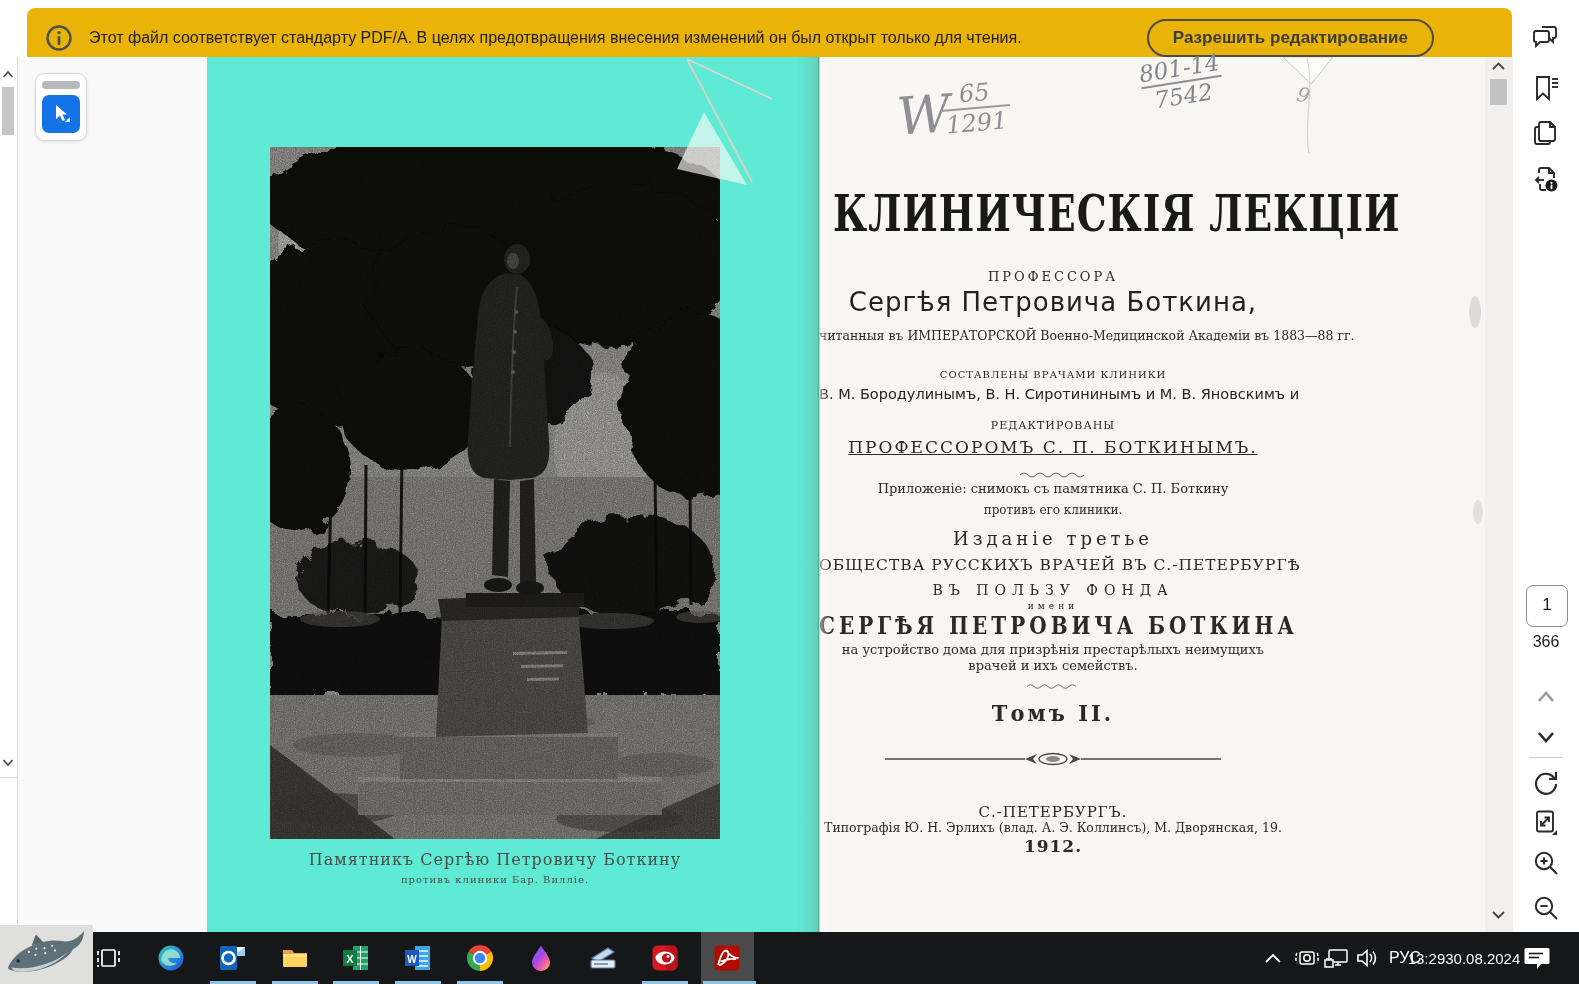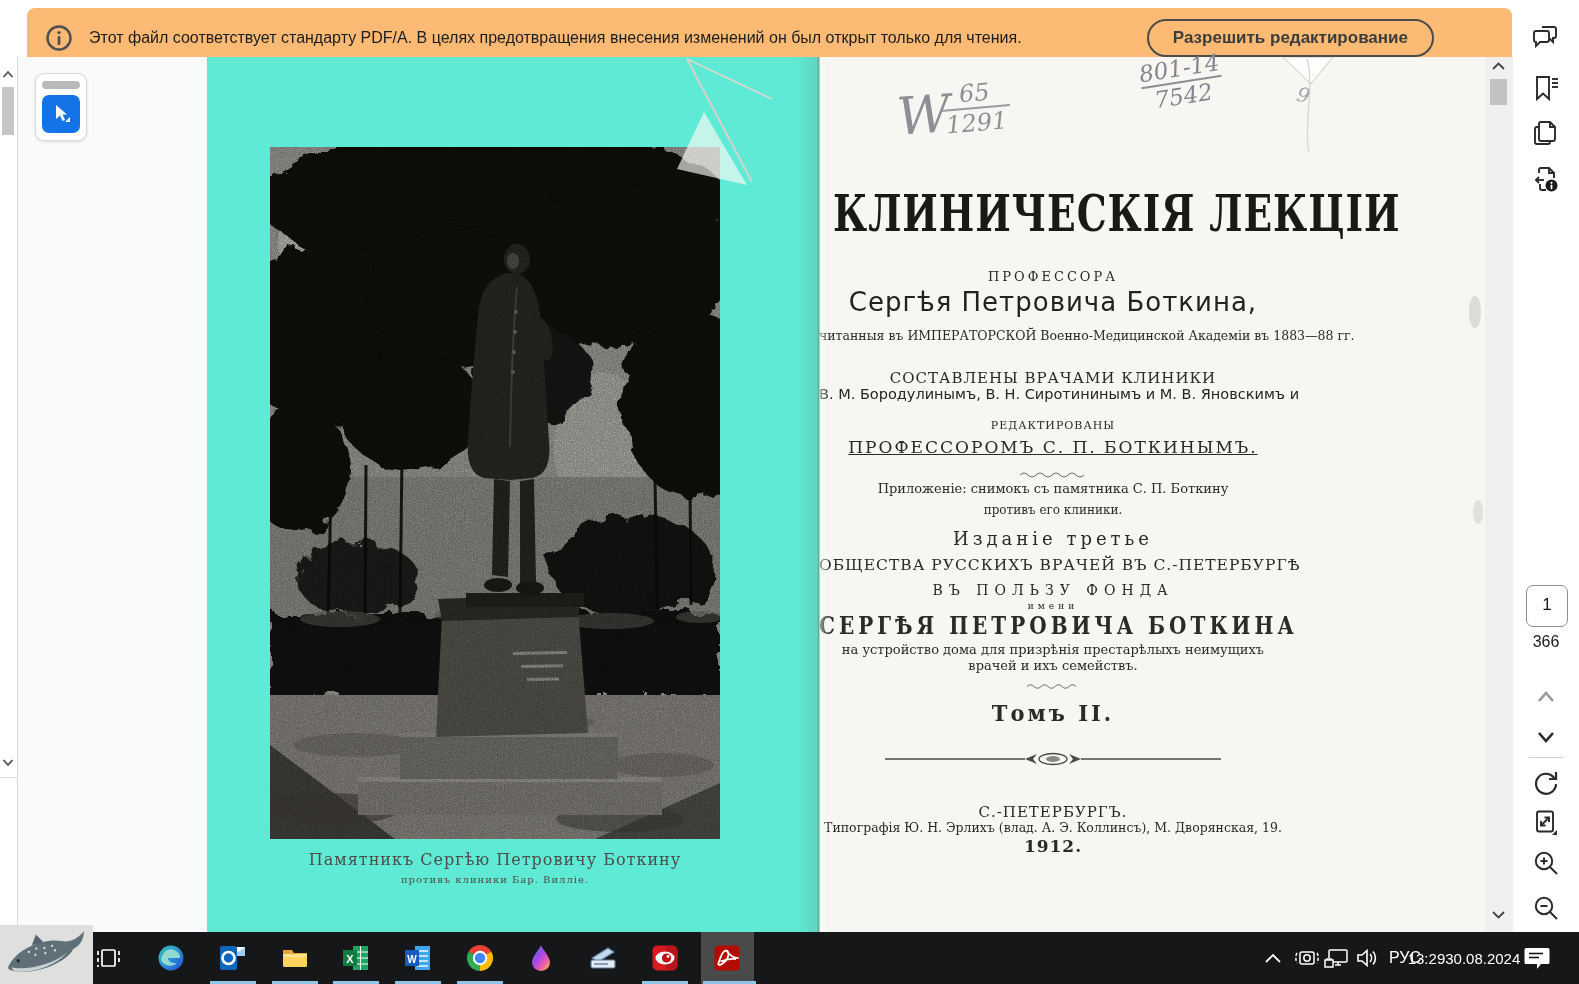--- a/index.html
+++ b/index.html
@@ -1,19 +1,19 @@
 <!DOCTYPE html>
 <html><head>
 <meta charset="utf-8">
 <style>
   html,body{margin:0;padding:0;background:#ffffff;}
   .screen{position:relative;width:1579px;height:984px;overflow:hidden;
     font-family:"Liberation Sans","DejaVu Sans",sans-serif;background:#ffffff;}
   
-  .notif{position:absolute;left:27px;top:8px;right:67px;height:59px;background:#fdba74;
+  .notif{position:absolute;left:27px;top:8px;right:67px;height:59px;background:#eab308;
     border-radius:8px;display:flex;align-items:center;}
   .notif .info-ic{margin-left:18px;flex:0 0 auto;}
   .notif .msg{margin-left:16px;font-size:16px;color:#1d1d1d;flex:1 1 auto;white-space:nowrap;overflow:hidden;}
   .notif .pill{margin-right:78px;flex:0 0 auto;border:2px solid #4b4b4b;border-radius:999px;
     padding:7px 24px;font-size:17px;font-weight:bold;color:#3c3c3c;background:transparent;cursor:pointer;
     font-family:"Liberation Sans","DejaVu Sans",sans-serif;}
   
   .lstrip{position:absolute;left:0;top:57px;width:17px;height:875px;background:#ffffff;border-right:1px solid #d8d8d8;}
   .lstrip .thumb{position:absolute;left:2px;top:30px;width:12px;height:48px;background:#c6c6c6;}
   .lstrip .chev-top{position:absolute;left:2px;top:13px;}
@@ -38,21 +38,21 @@
   .cap1{top:793px;font-size:16px;letter-spacing:1px;}
   .cap2{top:817px;font-size:10px;letter-spacing:1px;}
   
   .t{position:absolute;left:0;width:468px;text-align:center;color:#2b2a26;
      font-family:"DejaVu Serif","Liberation Serif",serif;}
   .bk-title{top:132px;font-size:40px;font-weight:bold;letter-spacing:1px;color:#191915;
      transform:scale(.94,1.28);transform-origin:50% 50%;white-space:nowrap;}
   .bk-prof{top:212px;font-size:13px;letter-spacing:3px;}
   .bk-author{top:230px;font-size:26px;letter-spacing:1px;font-family:"DejaVu Sans","Liberation Sans",sans-serif;color:#23221f;}
   .bk-read{top:271px;font-size:12.5px;white-space:nowrap;}
-  .bk-complab{top:312px;font-size:15px;letter-spacing:1px;}
+  .bk-complab{top:312px;font-size:10px;letter-spacing:1px;}
   .bk-compilers{top:329px;font-size:14.5px;font-family:"DejaVu Sans","Liberation Sans",sans-serif;color:#26251f;white-space:nowrap;}
   .bk-editlab{top:362px;font-size:11px;letter-spacing:1px;}
   .bk-editor{top:380px;font-size:17px;letter-spacing:2px;white-space:nowrap;text-decoration:underline;}
   .orn-sq1{top:414px;}
   .bk-annex1{top:424px;font-size:13px;}
   .bk-annex2{top:446px;font-size:12px;}
   .bk-edition{top:471px;font-size:18px;letter-spacing:4px;font-weight:500;}
   .bk-society{top:499px;font-size:15.5px;letter-spacing:1px;white-space:nowrap;}
   .bk-fund1{top:525px;font-size:14px;letter-spacing:6px;}
   .bk-fund2{top:544px;font-size:9px;letter-spacing:4px;}

